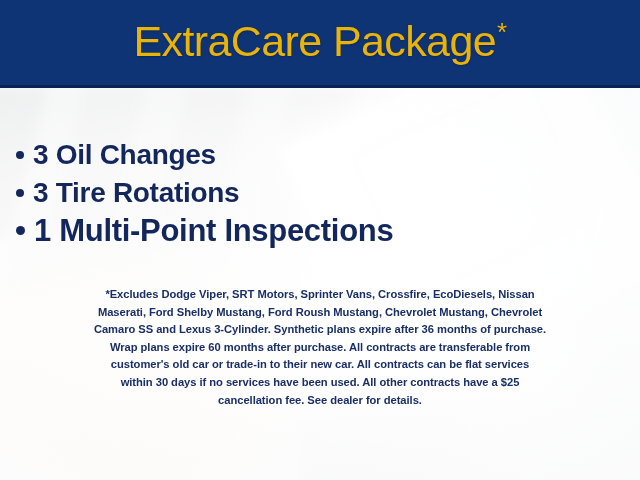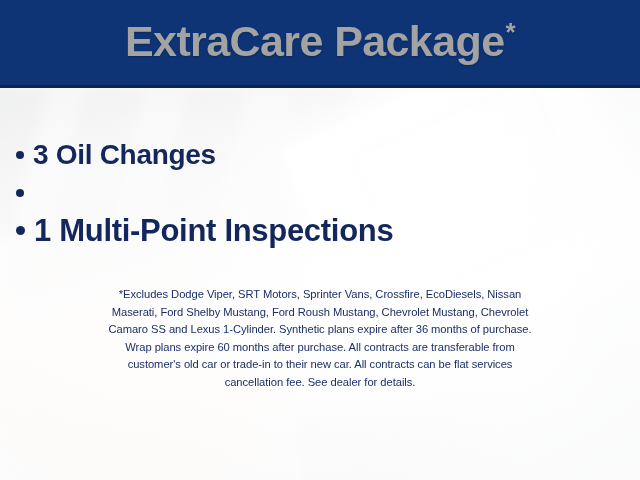--- a/index.html
+++ b/index.html
@@ -112,23 +112,23 @@
     width: 640px;
     height: 88px;
     background: #0e3476;
     border-bottom: 3px solid #0a2355;
     box-sizing: border-box;
     display: flex;
     align-items: center;
     justify-content: center;
   }
   .banner-title {
-    color: #a3a3a3;
+    color: #eab308;
     font-size: 43px;
-    font-weight: 700;
+    font-weight: 400;
     letter-spacing: -0.6px;
     line-height: 1;
     white-space: nowrap;
     text-shadow: 0 1px 2px rgba(0,0,0,0.25);
     transform: translateY(-1px);
   }
   .banner-title .asterisk {
     font-size: 26px;
     vertical-align: super;
     line-height: 0;
@@ -168,21 +168,21 @@
 
   
   .disclaimer {
     position: absolute;
     left: 24px;
     top: 286px;
     width: 592px;
     text-align: center;
     color: #1a2f66;
     font-size: 11.2px;
-    font-weight: 400;
+    font-weight: 700;
     line-height: 17.6px;
     letter-spacing: -0.05px;
   }
   .disclaimer-line { white-space: nowrap; }
 </style>
 </head>
 <body>
 
 <div id="promo-card">
 
@@ -197,26 +197,27 @@
     <div class="photo-lower-device"></div>
     <div class="photo-veil"></div>
   </div>
 
   <div class="banner">
     <div class="banner-title"><span>ExtraCare Package</span><span class="asterisk">*</span></div>
   </div>
 
   <div class="benefits">
     <div class="benefit-line size-1"><span class="benefit-dot"></span><span>3 Oil Changes</span></div>
-    <div class="benefit-line size-2"><span class="benefit-dot"></span></div>
+    <div class="benefit-line size-2"><span class="benefit-dot"></span><span>3 Tire Rotations</span></div>
     <div class="benefit-line size-3"><span class="benefit-dot"></span><span>1 Multi-Point Inspections</span></div>
   </div>
 
   <div class="disclaimer">
     <div class="disclaimer-line">*Excludes Dodge Viper, SRT Motors, Sprinter Vans, Crossfire, EcoDiesels, Nissan</div>
     <div class="disclaimer-line">Maserati, Ford Shelby Mustang, Ford Roush Mustang, Chevrolet Mustang, Chevrolet</div>
-    <div class="disclaimer-line">Camaro SS and Lexus 1-Cylinder. Synthetic plans expire after 36 months of purchase.</div>
+    <div class="disclaimer-line">Camaro SS and Lexus 3-Cylinder. Synthetic plans expire after 36 months of purchase.</div>
     <div class="disclaimer-line">Wrap plans expire 60 months after purchase. All contracts are transferable from</div>
     <div class="disclaimer-line">customer's old car or trade-in to their new car. All contracts can be flat services</div>
+    <div class="disclaimer-line">within 30 days if no services have been used. All other contracts have a $25</div>
     <div class="disclaimer-line">cancellation fee. See dealer for details.</div>
   </div>
 
 </div>
 
 </body></html>

